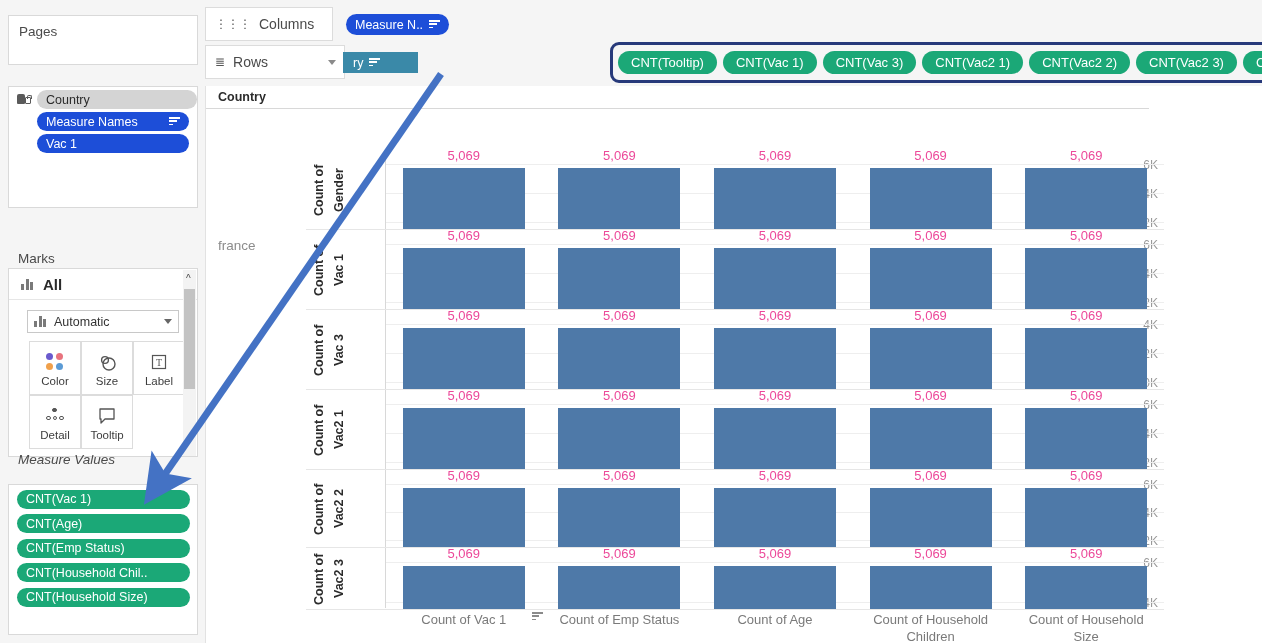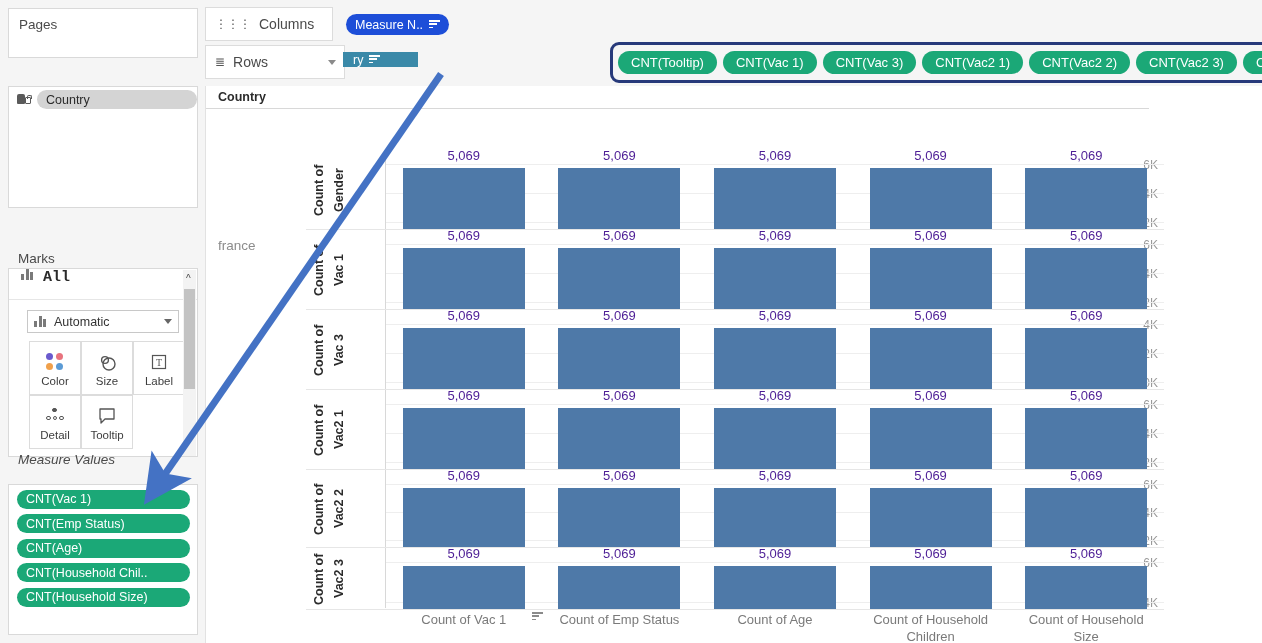--- a/index.html
+++ b/index.html
@@ -10,21 +10,21 @@
     overflow: hidden;
   }
   #app { position: relative; width: 1262px; height: 643px; background: #f5f5f5; }
 
   
   .sidebar { position: absolute; left: 0; top: 0; width: 205px; height: 643px; background: #f5f5f5; }
 
   .card { position: absolute; left: 8px; width: 190px; background: #ffffff; border: 1px solid #d9d9d9; }
   .card-title { font-size: 13.5px; color: #4a4a4a; padding: 8px 10px 4px 10px; font-family: "Liberation Sans", sans-serif; }
 
-  #card-pages { top: 8px; height: 50px; }
+  #card-pages { top: 15px; height: 50px; }
   #card-filters { top: 86px; height: 122px; }
   #card-measure-values { top: 460px; height: 175px; }
 
   .pill {
     display: inline-flex; align-items: center; justify-content: flex-start;
     height: 19px; border-radius: 10px; padding: 0 9px;
     font-size: 12.5px; color: #ffffff; white-space: nowrap;
     font-family: "Liberation Sans", sans-serif;
     cursor: default;
   }
@@ -48,21 +48,21 @@
   .filter-icon .lk:before {
     content:""; position:absolute; left:1px; top:-3px; width:3px; height:3px;
     border:1.2px solid #5a5a5a; border-bottom:none; border-radius:2px 2px 0 0;
   }
   #filter-country-pill { width: 160px; }
   .filters-sub { padding-left: 28px; }
   .filters-sub .pill { width: 152px; margin-top: 3px; justify-content: space-between; }
 
   
   .marks-box { position: absolute; left: 8px; top: 268px; width: 190px; height: 189px; background: #fff; border: 1px solid #d9d9d9; overflow: hidden;}
-  .marks-all { display: flex; align-items: flex-start; height: 31px; padding-left: 12px; border-bottom: 1px solid #e6e6e6; font-family: Liberation Mono, monospace; }
+  .marks-all { display: flex; align-items: center; height: 31px; padding-left: 12px; border-bottom: 1px solid #e6e6e6; }
   .bar-icon { display:inline-block; width:14px; height:11px; position:relative; margin-right:8px; }
   .bar-icon i { position:absolute; bottom:0; width:3px; background:#7a7a7a; display:block; }
   .bar-icon i:nth-child(1){ left:0; height:6px;} .bar-icon i:nth-child(2){ left:4.5px; height:11px;} .bar-icon i:nth-child(3){ left:9px; height:8px;}
   .marks-all-label { font-size: 15px; font-weight: bold; color: #2b2b2b; }
 
   .marks-dropdown {
     margin: 10px auto 8px auto; width: 152px; height: 23px; border: 1px solid #c8c8c8; background: #fff;
     display: flex; align-items: center; padding: 0 6px; font-size: 12.5px; color: #333;
   }
   .marks-dropdown .bar-icon { margin-right:6px; }
@@ -98,21 +98,21 @@
   
   .shelf-area { position:absolute; left:205px; top:0; width:1057px; height:86px; background:#f5f5f5; }
   .shelf { position:absolute; left:0; background:#ffffff; border:1px solid #dcdcdc; height:34px; display:flex; align-items:center; }
   #shelf-columns { top:7px; width:128px; }
   #shelf-rows { top:45px; width:140px; }
   .shelf-icon { margin-left:9px; margin-right:8px; font-size:12px; color:#555; letter-spacing:0; }
   .shelf-label { font-size:14px; color:#4a4a4a; }
   .shelf-caret { margin-left:auto; margin-right:8px; width:0;height:0;border-left:4px solid transparent;border-right:4px solid transparent;border-top:5px solid #8a8a8a; }
 
   #pill-measure-names-col { position:absolute; left:141px; top:14px; height:21px; border-radius:11px; }
-  #pill-rowcut { position:absolute; left:138px; top:52px; width:75px; height:15px; background:#3a89a8; border-radius:0; display:flex; align-items:center; color:#fff; font-size:12.5px; padding-left:10px; }
+  #pill-rowcut { position:absolute; left:138px; top:52px; width:75px; height:21px; background:#3a89a8; border-radius:0; display:flex; align-items:center; color:#fff; font-size:12.5px; padding-left:10px; }
 
   .sortglyph { width:11px; height:9px; position:relative; display:inline-block; margin-left:6px; }
   .sortglyph b { position:absolute; left:0; height:1.6px; background:#ffffff; display:block; }
   .sortglyph b:nth-child(1){ top:0; width:11px; }
   .sortglyph b:nth-child(2){ top:3.4px; width:7.5px; }
   .sortglyph b:nth-child(3){ top:6.8px; width:4px; }
 
   
   #rows-highlight {
     position:absolute; left:405px; top:42px; width:852px; height:41px;
@@ -136,21 +136,21 @@
 
   .axis-title { position:absolute; font-size:12.5px; font-weight:bold; color:#2b2b2b;
     writing-mode: vertical-rl; transform: rotate(180deg); white-space:nowrap; text-align:center; }
   .axis-title.two { line-height:15px; }
   .axis-ticks { position:absolute; right:6px; top:0; width:30px; text-align:right; font-size:12px; color:#9a9a9a; }
   .axis-ticks div { position:absolute; right:0; }
 
   .plot { position:absolute; left:80px; top:0; right:0; bottom:0; }
   .gridline { position:absolute; left:0; right:0; height:1px; background:#eeeeee; }
   .bar { position:absolute; background:#4e79a8; }
-  .blabel { position:absolute; font-size:13px; color:#4c1d95; text-align:center; }
+  .blabel { position:absolute; font-size:13px; color:#ec4899; text-align:center; }
 
   .xaxis { position:absolute; left:180px; top:461px; width:778px; }
   .xlab { position:absolute; font-size:13px; color:#7a7a7a; text-align:center; line-height:17px; }
 
   
   #annot-arrow { position:absolute; left:0; top:0; width:1262px; height:643px; pointer-events:none; }
 </style>
 </head>
 <body>
 
@@ -162,20 +162,33 @@
       <div class="card-title">Pages</div>
     </div>
 
     <div class="card" id="card-filters">
       <div class="filter-row">
         <span class="filter-icon">
             <i class="db"></i>
             <i class="lk"></i>
           </span>
         <span class="pill grey" id="filter-country-pill">Country</span>
+      </div>
+      <div class="filters-sub">
+        <span class="pill blue">
+          <span>Measure Names</span>
+          <span class="sortglyph">
+              <b></b>
+              <b></b>
+              <b></b>
+            </span>
+        </span><br>
+        <span class="pill blue">
+          <span>Vac 1</span>
+        </span>
       </div>
     </div>
 
     <div class="card-title" style="position:absolute;left:8px;top:243px;">Marks</div>
     <div class="marks-box">
       <div class="marks-all">
         <span class="bar-icon">
             <i></i>
             <i></i>
             <i></i>
@@ -244,22 +257,22 @@
       <div class="marks-scroll">
         <div class="up">^</div>
         <div class="thumb"></div>
       </div>
     </div>
 
     <div class="card-title" style="position:absolute;left:8px;top:444px;font-style:italic;">Measure Values</div>
     <div class="card" id="card-measure-values" style="top:484px;height:151px;">
       <div class="mv-list">
         <div><span class="pill green">CNT(Vac 1)</span></div>
+        <div><span class="pill green">CNT(Age)</span></div>
         <div><span class="pill green">CNT(Emp Status)</span></div>
-        <div><span class="pill green">CNT(Age)</span></div>
         <div><span class="pill green">CNT(Household Chil..</span></div>
         <div><span class="pill green">CNT(Household Size)</span></div>
       </div>
     </div>
   </div>
 
   <div class="shelf-area">
     <div class="shelf" id="shelf-columns">
       <span class="shelf-icon">⋮⋮⋮</span>
       <span class="shelf-label">Columns</span>

